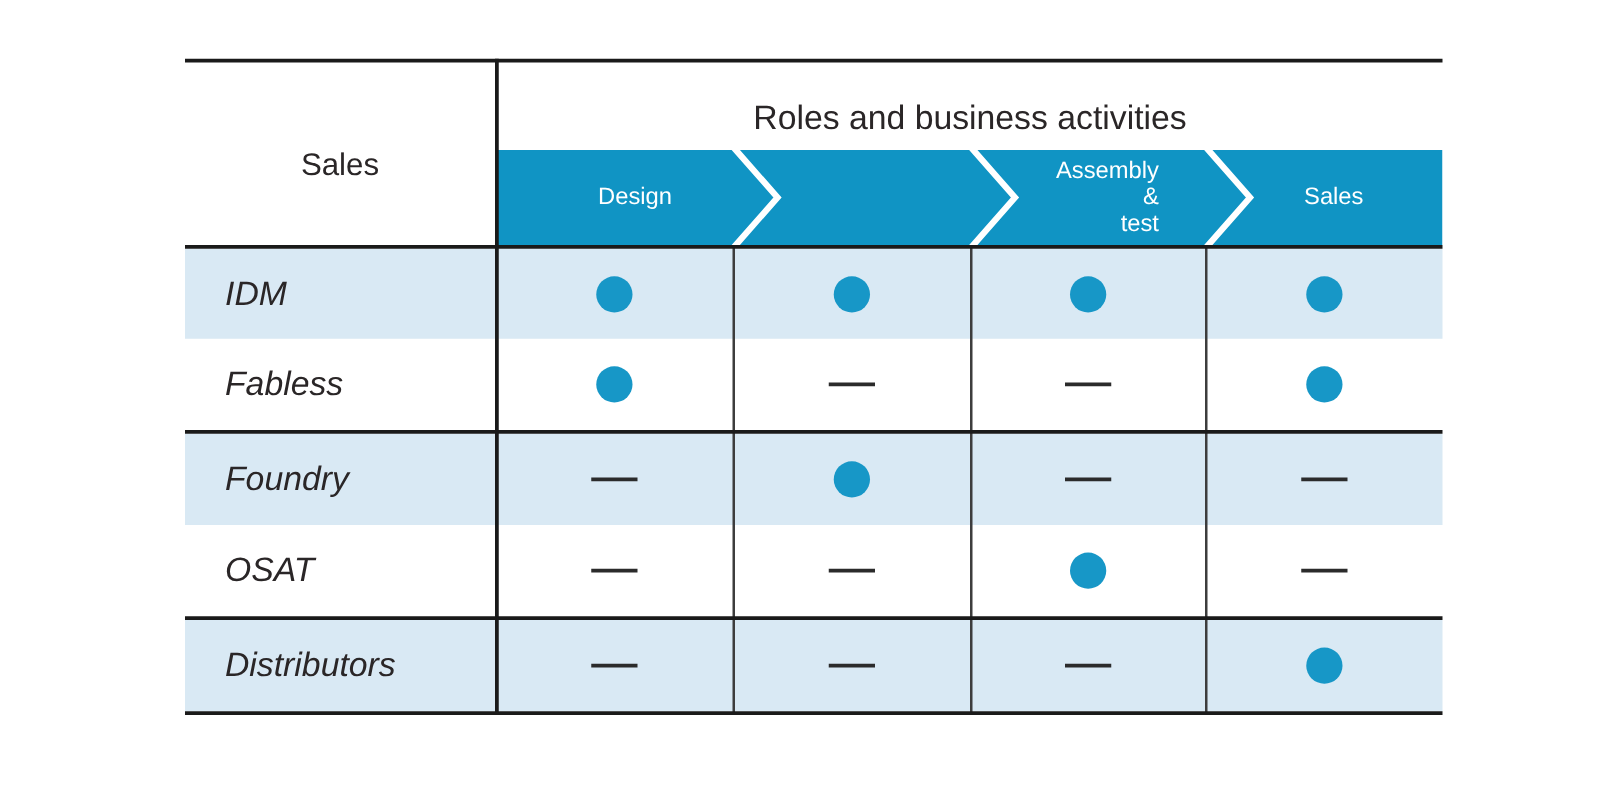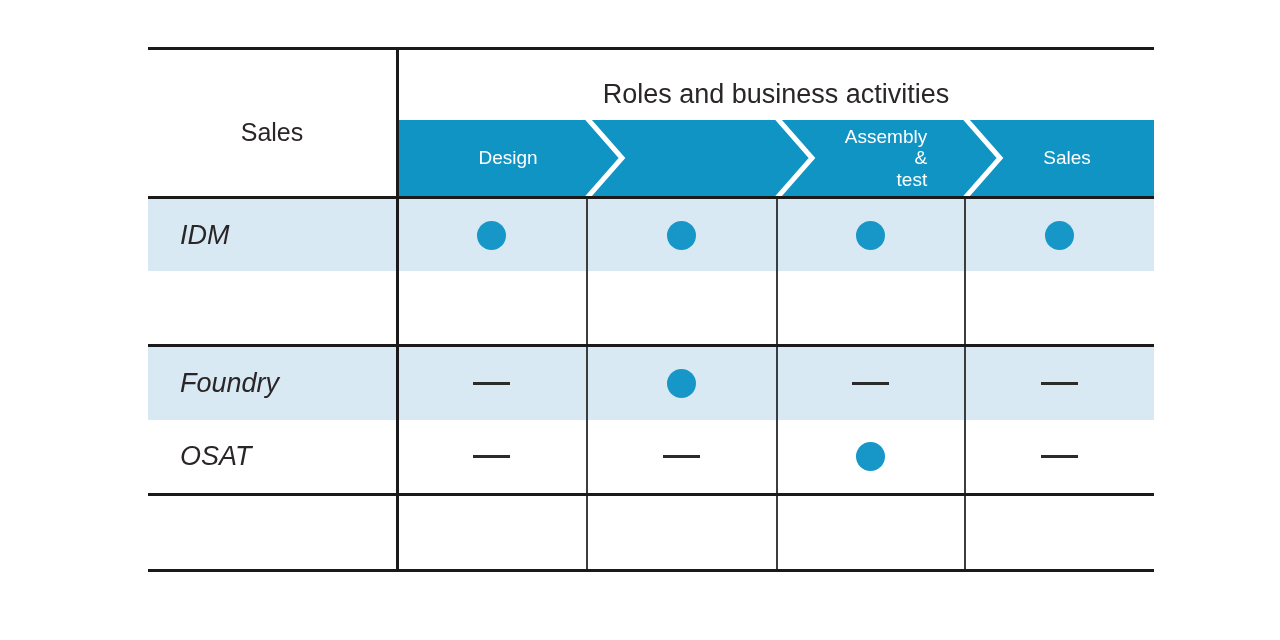--- a/index.html
+++ b/index.html
@@ -188,20 +188,35 @@
           <span class="dot"></span>
         </div>
       <div class="cell" style="left:628px; width:188px;">
           <span class="dot"></span>
         </div>
       <div class="cell" style="left:816px; width:190px;">
           <span class="dot"></span>
         </div>
     </div>
 
+    <div class="row" style="top:224px; height:73px;">
+      <div class="row-label">Fabless</div>
+      <div class="cell" style="left:248px; width:190px;">
+          <span class="dot"></span>
+        </div>
+      <div class="cell" style="left:438px; width:190px;">
+          <span class="dash"></span>
+        </div>
+      <div class="cell" style="left:628px; width:188px;">
+          <span class="dash"></span>
+        </div>
+      <div class="cell" style="left:816px; width:190px;">
+          <span class="dot"></span>
+        </div>
+    </div>
 
     <div class="row" style="top:373px; height:73px;">
       <div class="row-label">OSAT</div>
       <div class="cell" style="left:248px; width:190px;">
           <span class="dash"></span>
         </div>
       <div class="cell" style="left:438px; width:190px;">
           <span class="dash"></span>
         </div>
       <div class="cell" style="left:628px; width:188px;">
@@ -221,20 +236,35 @@
           <span class="dot"></span>
         </div>
       <div class="cell" style="left:628px; width:188px;">
           <span class="dash"></span>
         </div>
       <div class="cell" style="left:816px; width:190px;">
           <span class="dash"></span>
         </div>
     </div>
 
+    <div class="row alt" style="top:449px; height:73px;">
+      <div class="row-label">Distributors</div>
+      <div class="cell" style="left:248px; width:190px;">
+          <span class="dash"></span>
+        </div>
+      <div class="cell" style="left:438px; width:190px;">
+          <span class="dash"></span>
+        </div>
+      <div class="cell" style="left:628px; width:188px;">
+          <span class="dash"></span>
+        </div>
+      <div class="cell" style="left:816px; width:190px;">
+          <span class="dot"></span>
+        </div>
+    </div>
 
     <div class="vline-thick"></div>
     <div class="vline" style="left:438px;"></div>
     <div class="vline" style="left:628px;"></div>
     <div class="vline" style="left:816px;"></div>
 
   </div>
 </div>
 
 </body></html>

